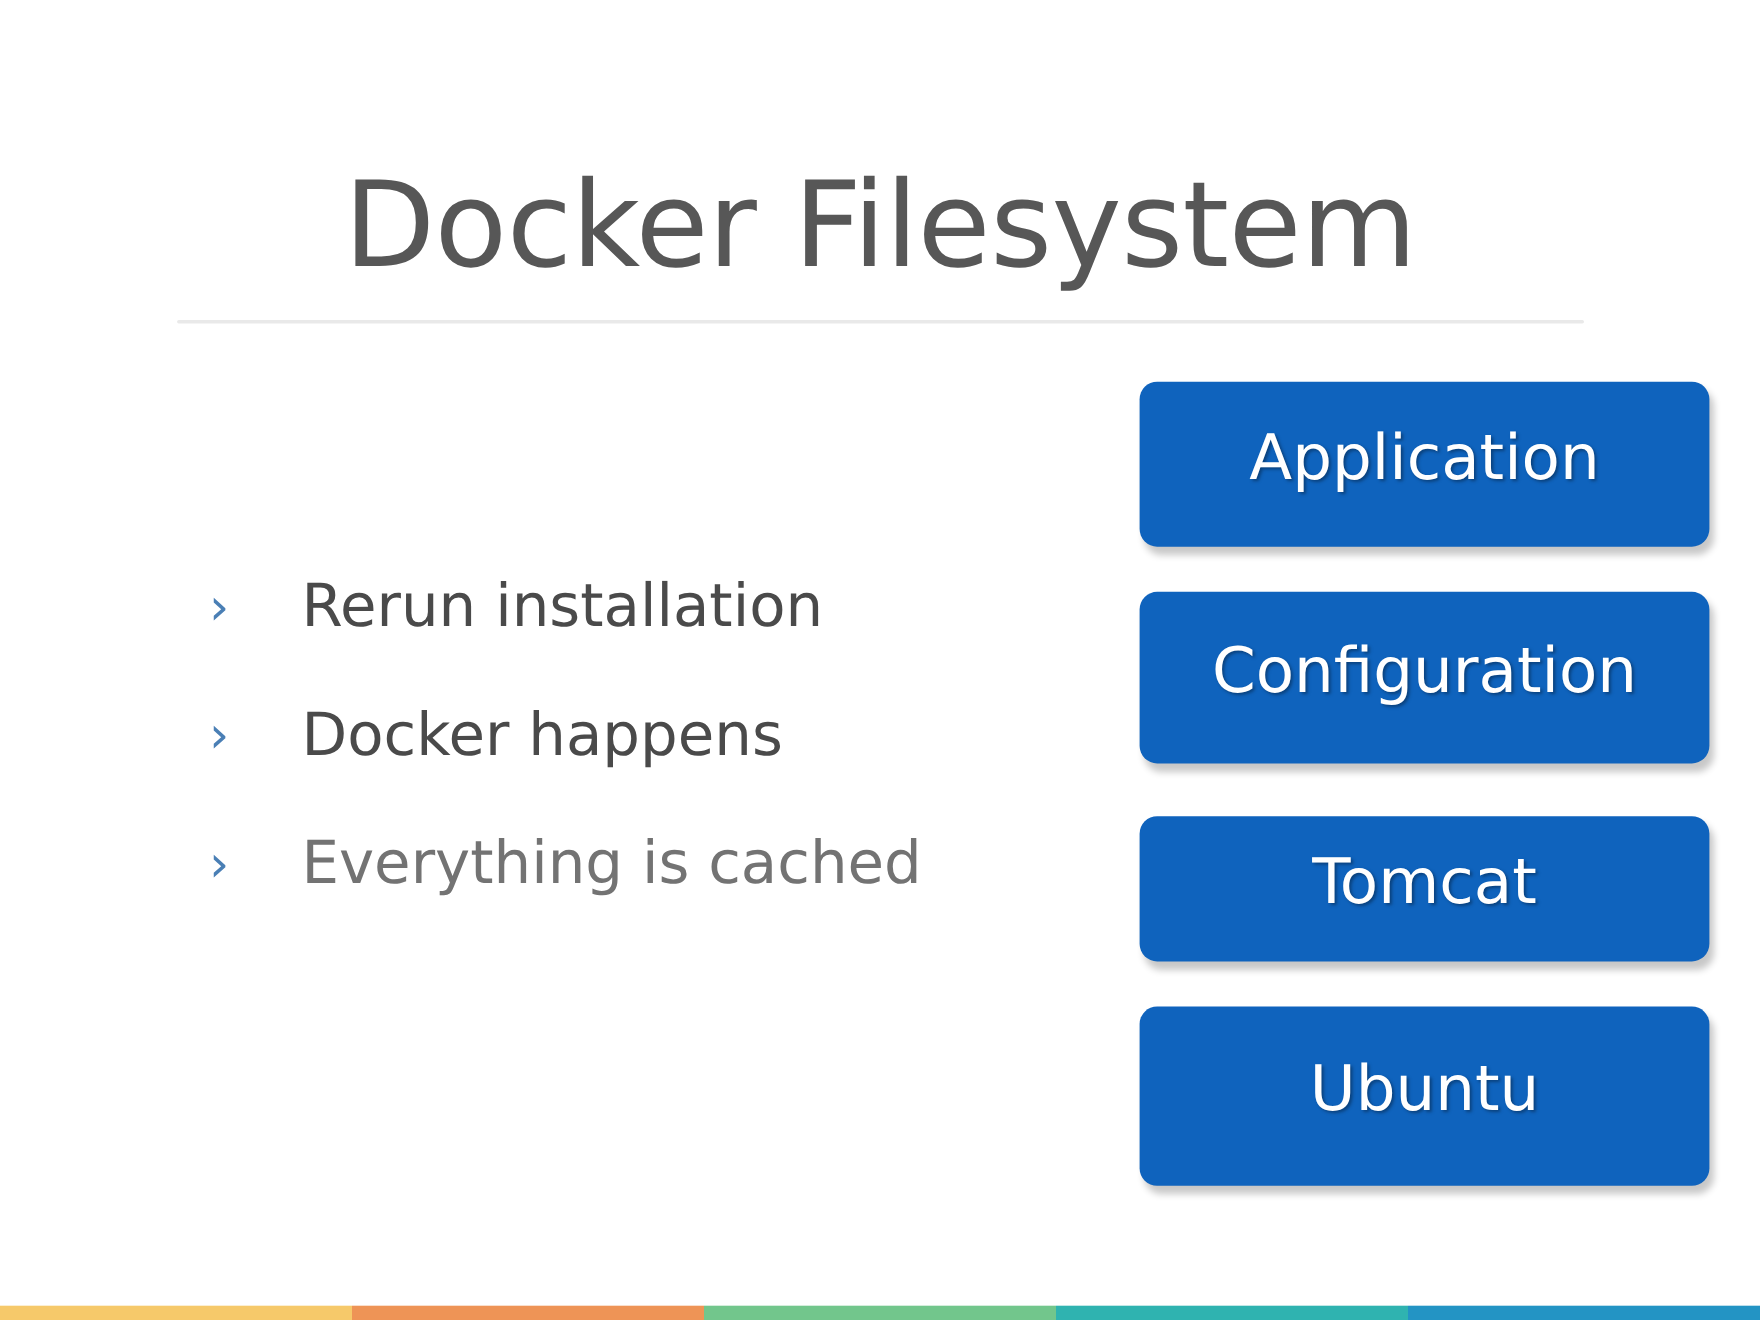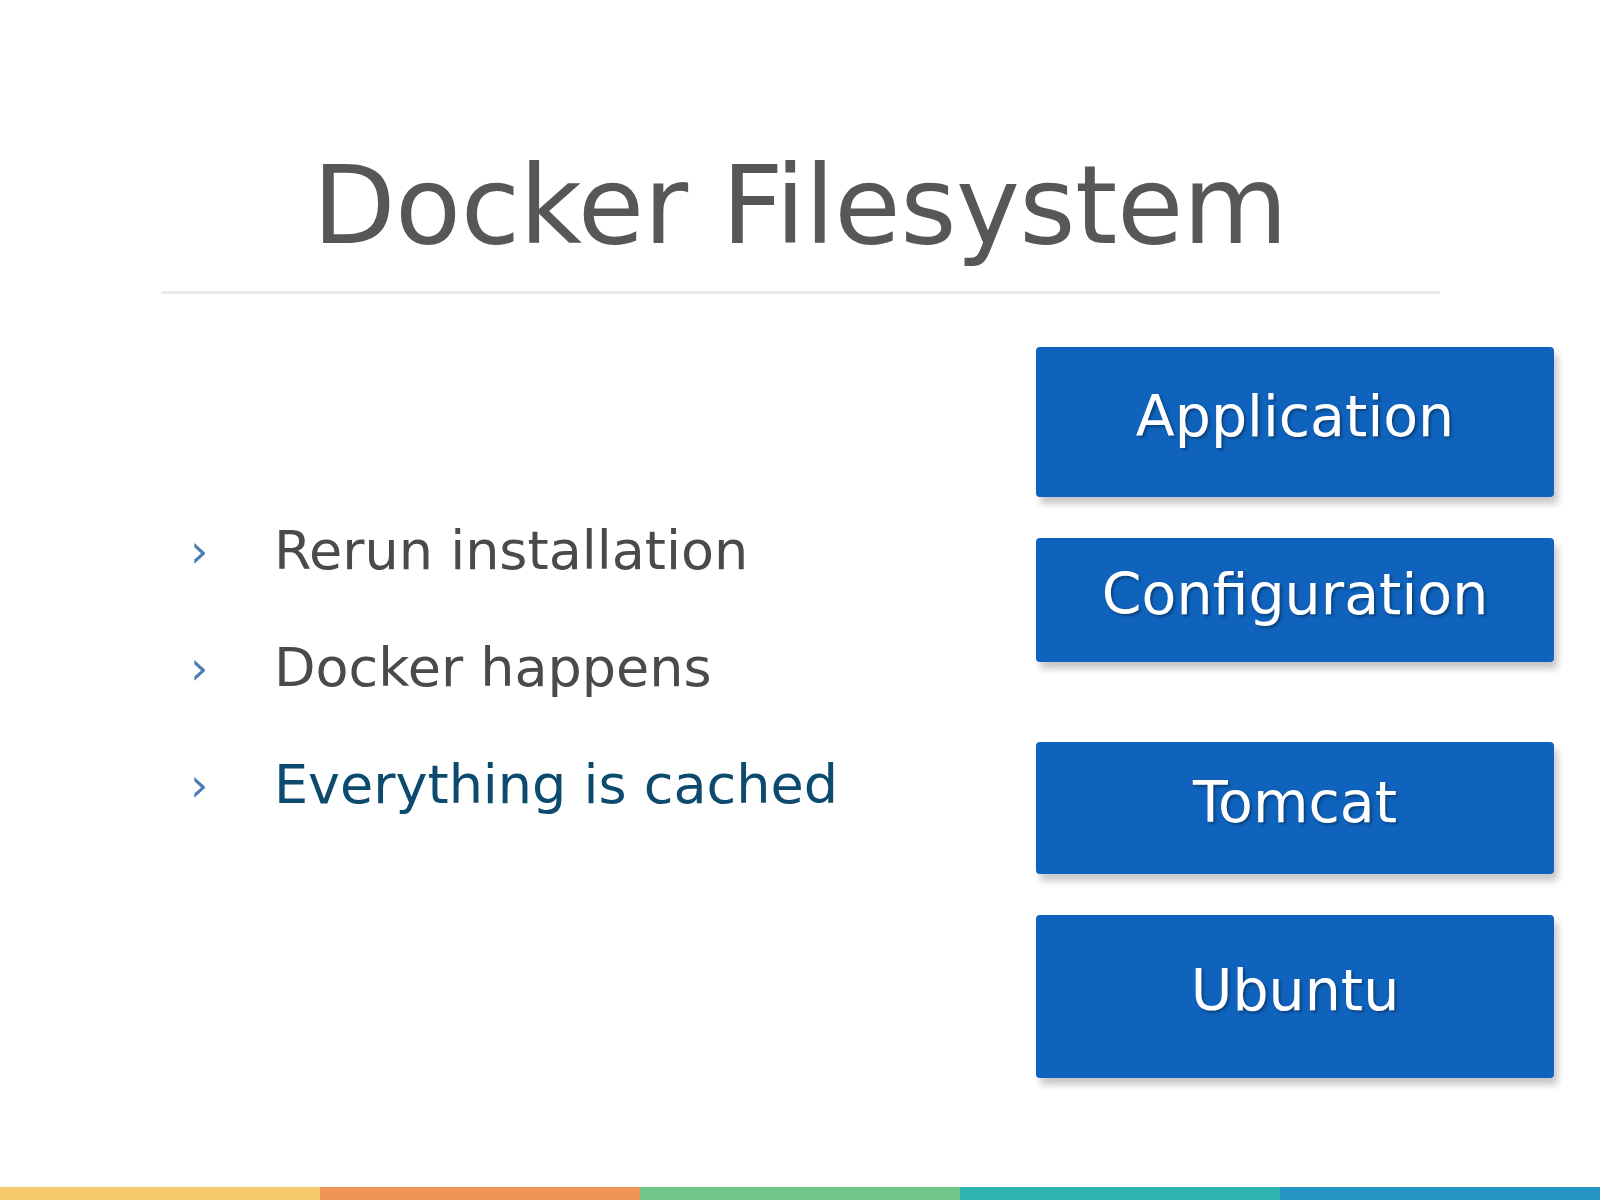--- a/index.html
+++ b/index.html
@@ -87,40 +87,40 @@
     position: absolute;
     left: 1036px;
     top: 347px;
     width: 518px;
   }
   .layer-box {
     position: absolute;
     left: 0;
     width: 518px;
     background: #0f63bd;
-    border-radius: 4px;
+    border-radius: 16px;
     box-shadow: 4px 7px 7px rgba(0,0,0,0.22);
     display: flex;
     align-items: center;
     justify-content: center;
     box-sizing: border-box;
   }
   .layer-label {
     font-size: 57px;
     line-height: 1;
     color: #ffffff;
     font-weight: 400;
     text-shadow: 2px 2px 3px rgba(0,0,0,0.35);
     white-space: nowrap;
     position: relative;
     top: -6px;
   }
 
   .layer-box.b0 { top: 0px;   height: 150px; }
-  .layer-box.b1 { top: 191px; height: 124px; }
+  .layer-box.b1 { top: 191px; height: 156px; }
   .layer-box.b2 { top: 395px; height: 132px; }
   .layer-box.b3 { top: 568px; height: 163px; }
 
   
   .color-bar {
     position: absolute;
     left: 0;
     bottom: 0;
     width: 1600px;
     height: 13px;
@@ -144,21 +144,21 @@
       <span class="bullet-text" style="color: rgb(74, 74, 74);">Rerun installation</span>
     </div>
 
     <div class="bullet-item">
       <span class="bullet-marker" style="color: rgb(74, 127, 181);">›</span>
       <span class="bullet-text" style="color: rgb(74, 74, 74);">Docker happens</span>
     </div>
 
     <div class="bullet-item">
       <span class="bullet-marker" style="color: rgb(74, 127, 181);">›</span>
-      <span class="bullet-text" style="color: #0c4a6e;">Everything is cached</span>
+      <span class="bullet-text" style="color: #737373;">Everything is cached</span>
     </div>
 
   </div>
 
   <div class="layer-stack">
 
     <div class="layer-box b0" style="background: rgb(15, 99, 189);">
       <span class="layer-label" style="color: rgb(255, 255, 255);">Application</span>
     </div>
 

